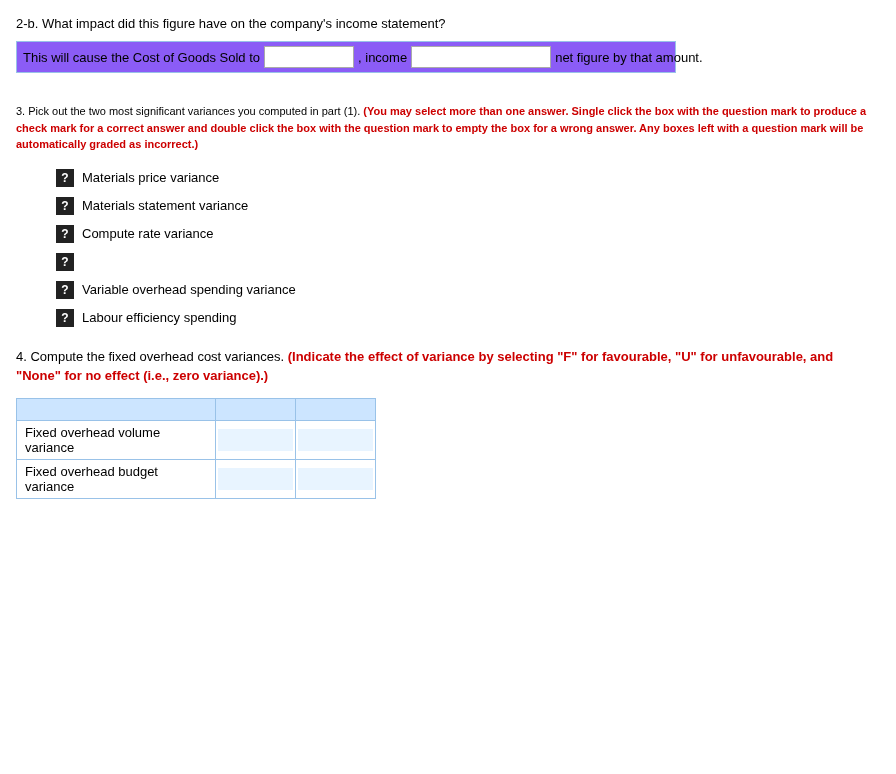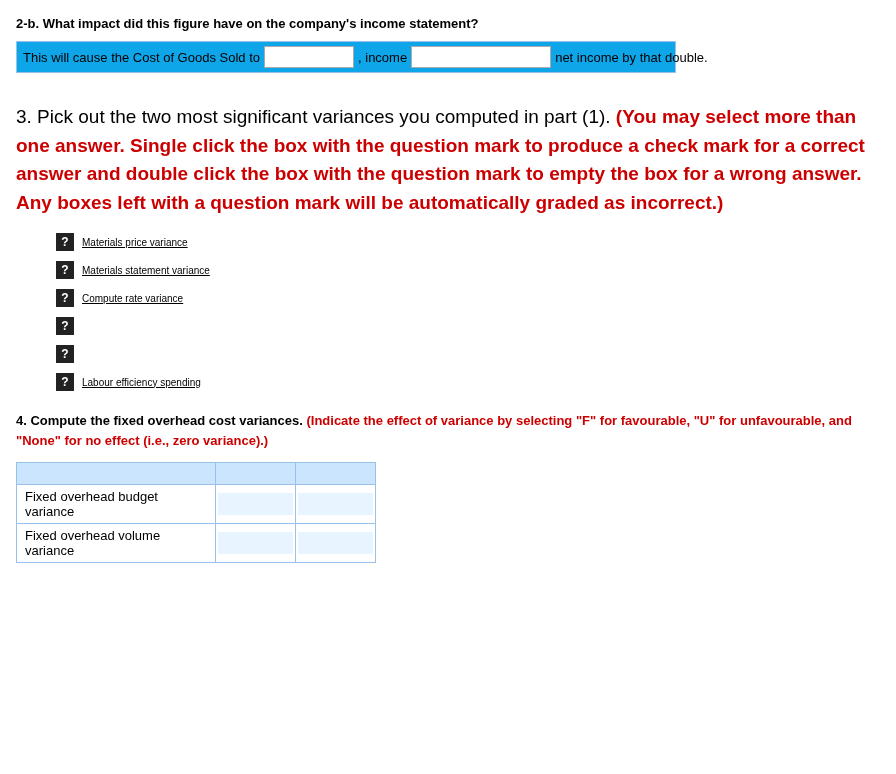--- a/index.html
+++ b/index.html
@@ -13,26 +13,26 @@
       background: #fff;
       color: #000;
       padding: 16px;
       width: 896px;
     }
     .question-header {
       font-size: 13px;
       margin-bottom: 10px;
     }
     .question-header strong {
-      font-weight: bold;
+      font-weight: normal;
     }
     .inline-sentence {
       display: flex;
       align-items: center;
-      background: #0ea5e9;
+      background: #8b5cf6;
       border: 1px solid #99c2e8;
       padding: 4px 6px;
       gap: 4px;
       margin-bottom: 20px;
       width: 660px;
     }
     .inline-sentence span {
       white-space: nowrap;
       font-size: 13px;
     }
@@ -45,21 +45,21 @@
       padding: 2px 4px;
     }
     .inline-input-wide {
       width: 140px;
     }
     .section-gap {
       margin-top: 30px;
       margin-bottom: 12px;
     }
     .question3-intro {
-      font-size: 19px;
+      font-size: 11px;
       margin-bottom: 16px;
       line-height: 1.5;
     }
     .q3-black {
       color: #000;
       font-weight: normal;
     }
     .q3-red {
       color: #cc0000;
       font-weight: bold;
@@ -82,31 +82,30 @@
       color: #fff;
       font-size: 12px;
       font-weight: bold;
       display: flex;
       align-items: center;
       justify-content: center;
       cursor: pointer;
       flex-shrink: 0;
     }
     .checkbox-label {
-      font-size: 10px;
-      text-decoration: underline;
+      font-size: 13px;
     }
     .question4-intro {
       font-size: 13px;
       margin-bottom: 12px;
       line-height: 1.5;
     }
     .q4-black {
       color: #000;
-      font-weight: bold;
+      font-weight: normal;
     }
     .q4-red {
       color: #cc0000;
       font-weight: bold;
     }
     .table-section {
       margin-top: 8px;
     }
     .variance-table {
       border-collapse: collapse;
@@ -151,21 +150,21 @@
 <div>
   <p class="question-header">
     <strong>2-b. What impact did this figure have on the company's income statement?</strong>
   </p>
 
   <div class="inline-sentence">
     <span>This will cause the Cost of Goods Sold to</span>
     <input class="inline-input" type="text" placeholder="" style="">
     <span>, income</span>
     <input class="inline-input inline-input-wide" type="text" placeholder="" style="">
-    <span>net income by that double.</span>
+    <span>net figure by that amount.</span>
   </div>
 </div>
 
 <div class="section-gap">
   <p class="question3-intro">
     <span class="q3-black">3. Pick out the two most significant variances you computed in part (1).</span>
     <span class="q3-red">(You may select more than one answer. Single click the box with the question mark to produce a check mark for a correct answer and double click the box with the question mark to empty the box for a wrong answer. Any boxes left with a question mark will be automatically graded as incorrect.)</span>
   </p>
 
   <div class="checkbox-list">
@@ -184,20 +183,21 @@
       <div class="question-box">?</div>
       <span class="checkbox-label">Compute rate variance</span>
     </div>
 
     <div class="checkbox-item">
       <div class="question-box">?</div>
     </div>
 
     <div class="checkbox-item">
       <div class="question-box">?</div>
+      <span class="checkbox-label">Variable overhead spending variance</span>
     </div>
 
     <div class="checkbox-item">
       <div class="question-box">?</div>
       <span class="checkbox-label">Labour efficiency spending</span>
     </div>
 
   </div>
 </div>
 
@@ -212,30 +212,30 @@
     <table class="variance-table">
       <thead>
         <tr>
           <th style="width:200px;"></th>
           <th style="width:80px;"></th>
           <th style="width:80px;"></th>
         </tr>
       </thead>
       <tbody>
         <tr>
-          <td>Fixed overhead budget variance</td>
+          <td>Fixed overhead volume variance</td>
           <td class="input-cell">
             <input type="text" style="">
           </td>
           <td class="input-cell">
             <input type="text" style="">
           </td>
         </tr>
         <tr>
-          <td>Fixed overhead volume variance</td>
+          <td>Fixed overhead budget variance</td>
           <td class="input-cell">
             <input type="text" style="">
           </td>
           <td class="input-cell">
             <input type="text" style="">
           </td>
         </tr>
       </tbody>
     </table>
   </div>

